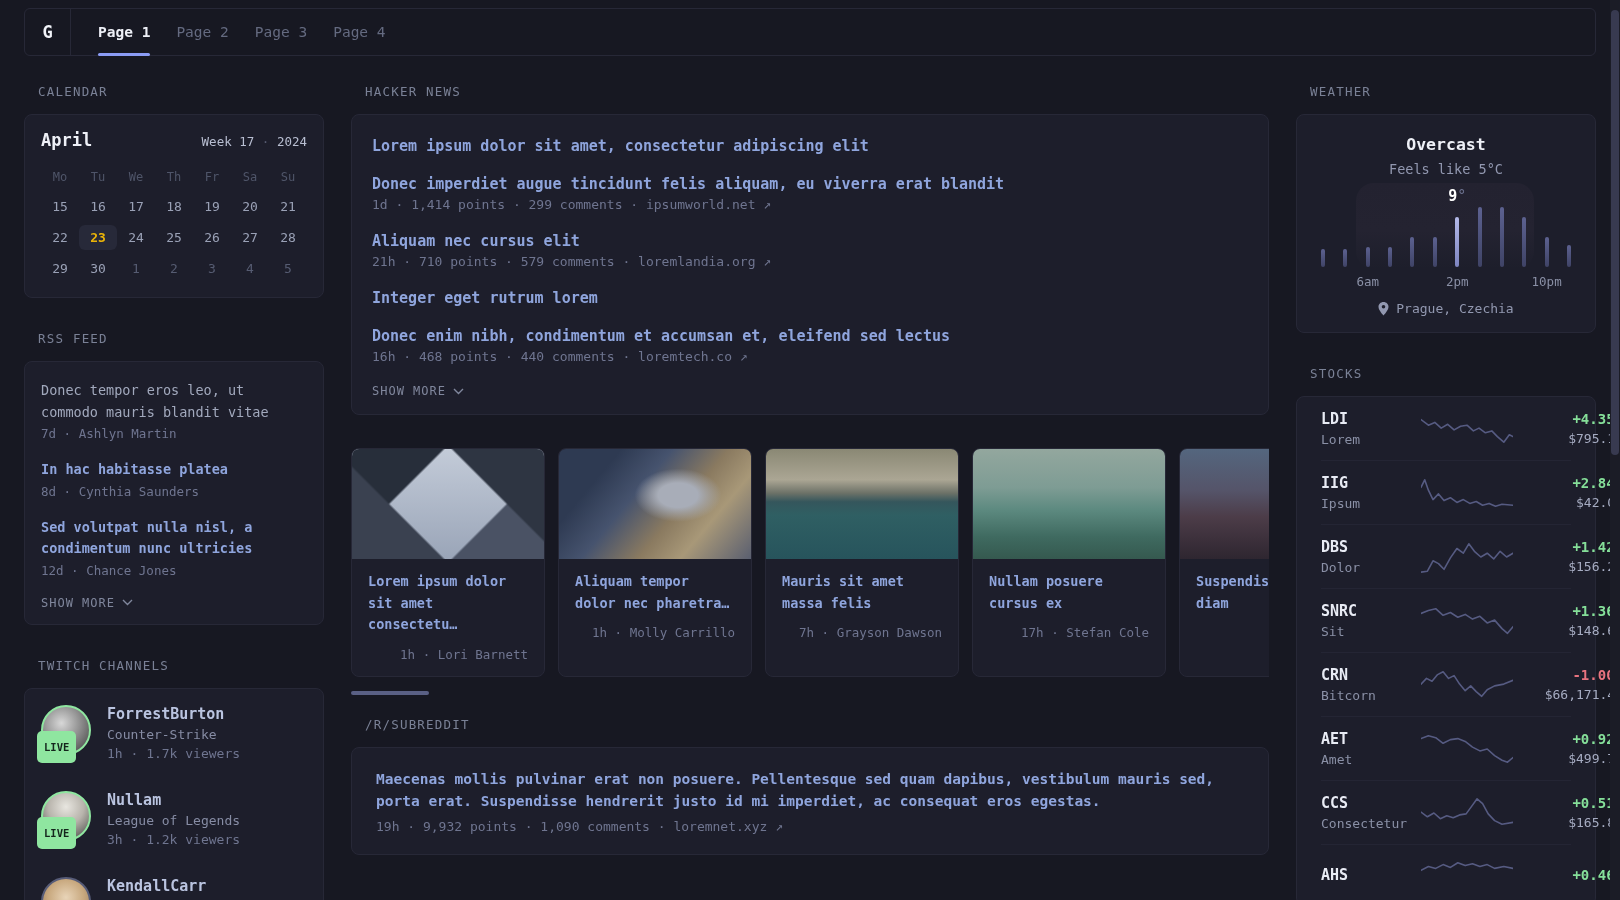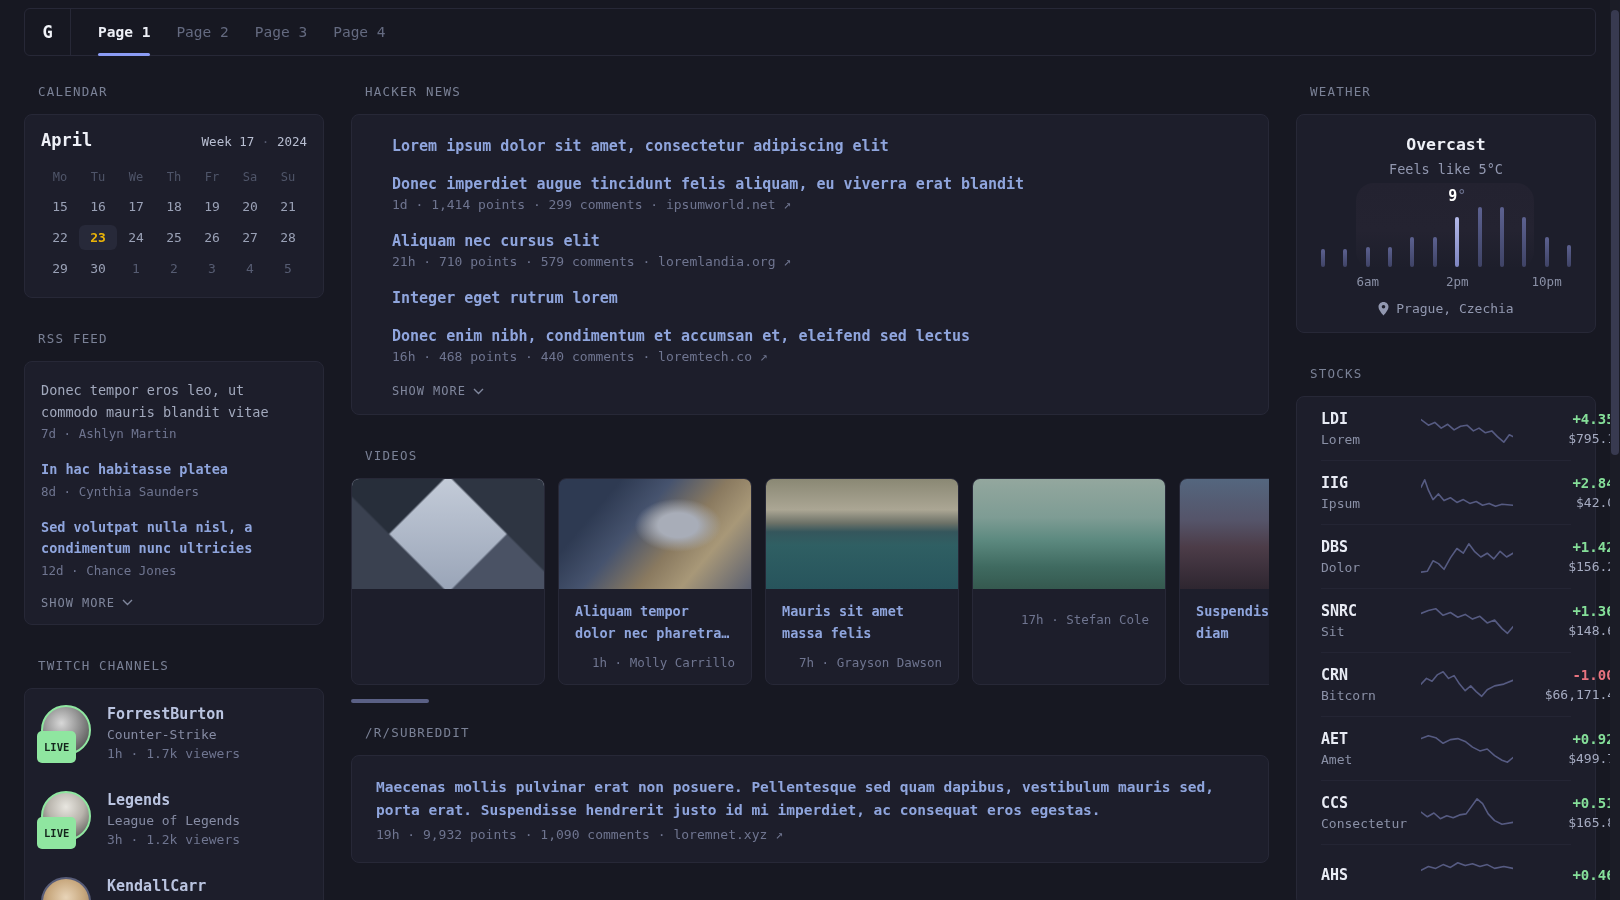--- a/index.html
+++ b/index.html
@@ -62,21 +62,21 @@
   .avatar.offline{ border-color:#575c78; }
   .av1{ background:radial-gradient(circle at 40% 35%, #d8d8d8, #7a7a7a 60%, #3a3a3a); }
   .av2{ background:radial-gradient(circle at 50% 30%, #e8e6e0, #b8b4ac 45%, #6a6a66 80%, #44443f); }
   .av3{ background:radial-gradient(circle at 50% 40%, #e8d4b8, #c8a87e 50%, #8a6f55); }
   .live-badge{ position:absolute; left:-4px; bottom:0; background:var(--live);
     color:#14251c; font-size:10.5px; font-weight:700; padding:10px 7px; border-radius:5px; }
   .ch-name{ font-size:15px; font-weight:700; color:#bac4e0; }
   .ch-game{ font-size:13px; color:#868ca4; margin-top:4px; }
   .ch-meta{ font-size:13px; color:var(--muted); margin-top:4px; }
   
-  .hn-card{ padding:22px 40px 16px; }
+  .hn-card{ padding:22px 20px 16px; }
   .hn-item{ margin-bottom:20px; }
   .hn-title{ font-size:15px; font-weight:700; color:var(--link); cursor:pointer; }
   .hn-meta{ font-size:13px; color:var(--muted); margin-top:4px; }
   .ext{ color:var(--muted); }
   
   .video-scroller{ display:flex; gap:13px; overflow:hidden; }
   .video-card{ width:194px; flex:none; background:var(--card);
     border:1px solid var(--border); border-radius:8px; overflow:hidden; cursor:pointer; }
   .thumb{ height:110px; }
   .t1{ background:
@@ -239,21 +239,21 @@
               <div class="ch-game">Counter-Strike</div>
               <div class="ch-meta">1h · 1.7k viewers</div>
             </div>
           </div>
           <div class="tw-row">
             <div class="tw-avwrap">
               <div class="avatar av2"></div>
               <div class="live-badge">LIVE</div>
             </div>
             <div>
-              <div class="ch-name">Legends</div>
+              <div class="ch-name">Nullam</div>
               <div class="ch-game">League of Legends</div>
               <div class="ch-meta">3h · 1.2k viewers</div>
             </div>
           </div>
           <div class="tw-row">
             <div class="tw-avwrap">
               <div class="avatar av3 offline"></div>
             </div>
             <div>
               <div class="ch-name">KendallCarr</div>
@@ -285,42 +285,46 @@
             <div class="hn-title">Donec enim nibh, condimentum et accumsan et, eleifend sed lectus</div>
             <div class="hn-meta">16h · 468 points · 440 comments · loremtech.co <span class="ext">↗</span></div>
           </div>
           <div class="show-more">SHOW MORE<svg width="11" height="7" viewBox="0 0 11 7">
               <path d="M1 1 L5.5 5.5 L10 1" stroke="#80879d" stroke-width="1.4" fill="none"></path>
             </svg></div>
         </div>
     </section>
 
     <section class="section videos-section">
-      <div class="label">VIDEOS</div>
       <div class="video-scroller" id="video-scroller">
           <div class="video-card">
             <div class="thumb t1"></div>
+            <div class="video-body">
+              <div class="video-title">Lorem ipsum dolor sit amet consectetu…</div>
+              <div class="video-meta">1h · Lori Barnett</div>
+            </div>
           </div>
           <div class="video-card">
             <div class="thumb t2"></div>
             <div class="video-body">
               <div class="video-title">Aliquam tempor dolor nec pharetra…</div>
               <div class="video-meta">1h · Molly Carrillo</div>
             </div>
           </div>
           <div class="video-card">
             <div class="thumb t3"></div>
             <div class="video-body">
               <div class="video-title">Mauris sit amet massa felis</div>
               <div class="video-meta">7h · Grayson Dawson</div>
             </div>
           </div>
           <div class="video-card">
             <div class="thumb t4"></div>
             <div class="video-body">
+              <div class="video-title">Nullam posuere cursus ex</div>
               <div class="video-meta">17h · Stefan Cole</div>
             </div>
           </div>
           <div class="video-card">
             <div class="thumb t5"></div>
             <div class="video-body">
               <div class="video-title">Suspendisse
 diam</div>
               <div class="video-meta">18h · Tara</div>
             </div>

